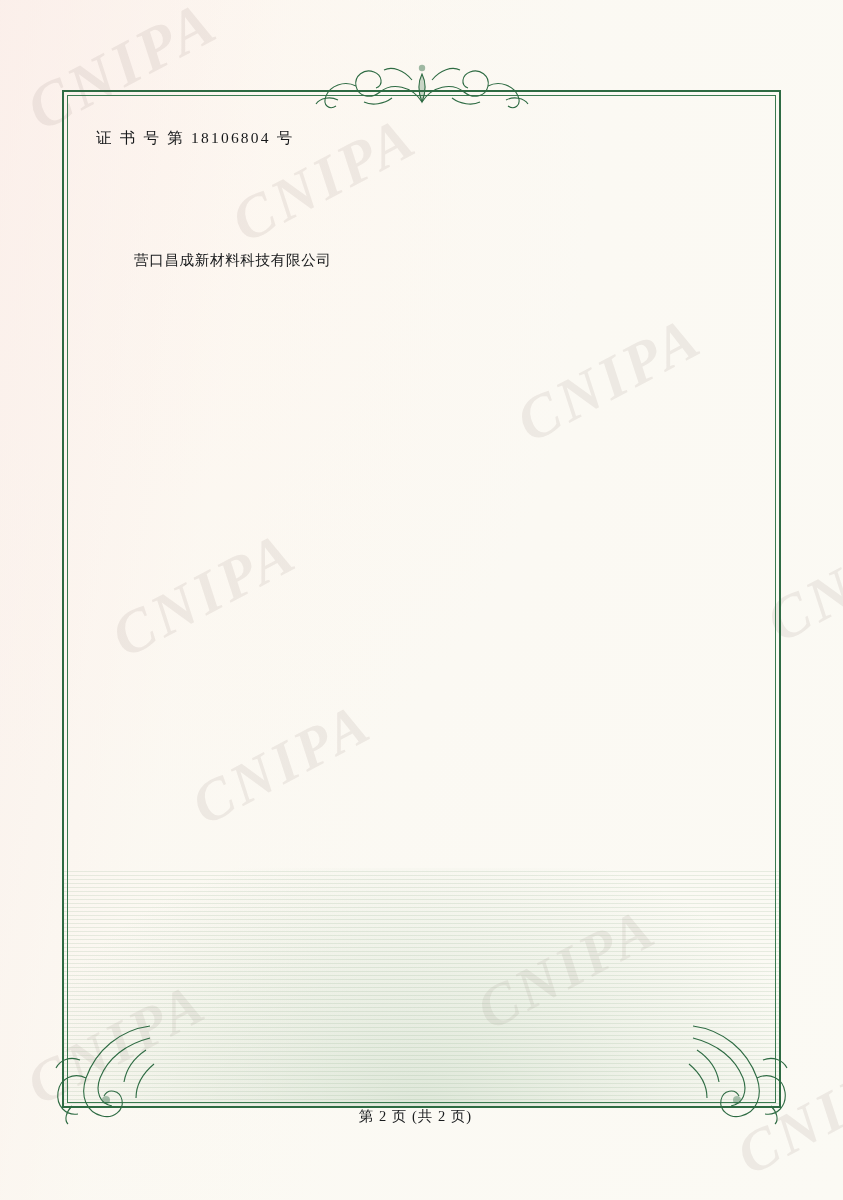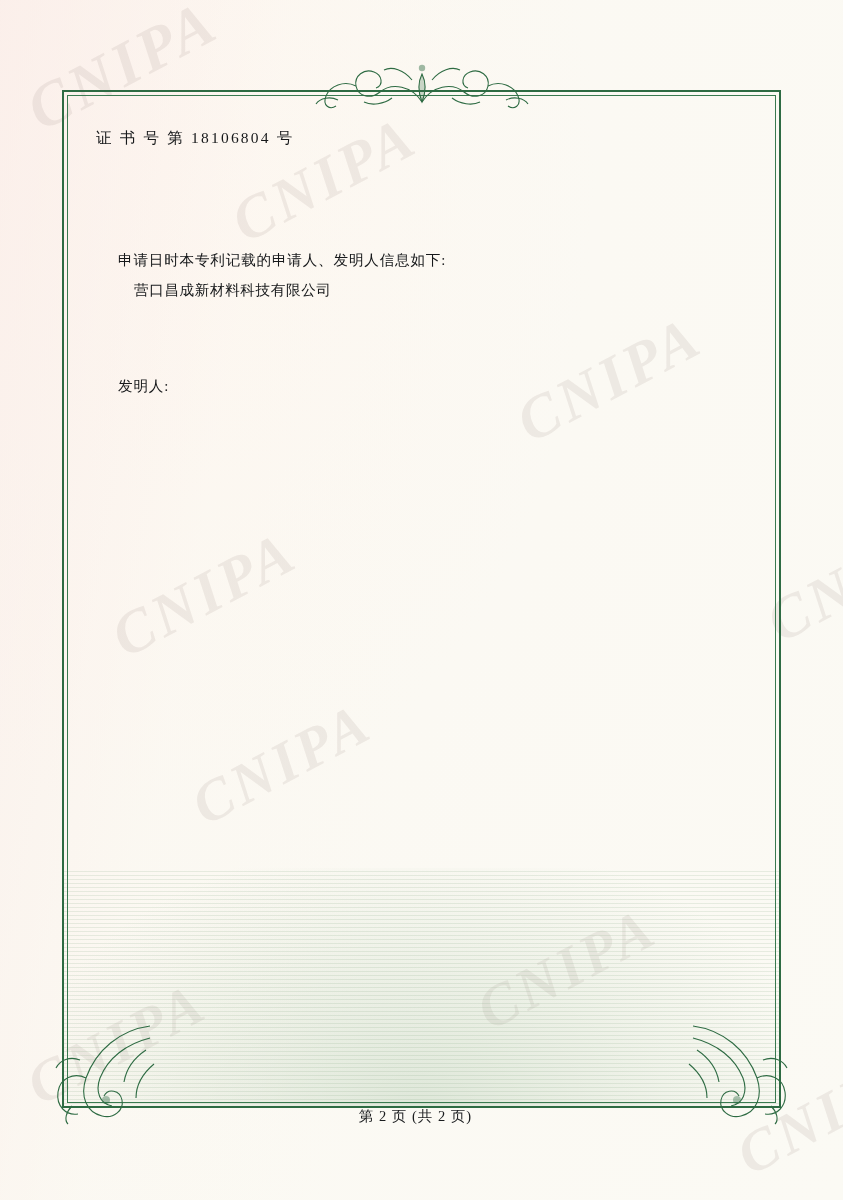--- a/index.html
+++ b/index.html
@@ -197,27 +197,25 @@
       <path d="M104 48 C92 58, 86 70, 86 82"></path>
       <path d="M30 44 C20 40, 10 44, 6 52"></path>
     </g>
   </svg>
 
   <div class="content">
 
     <div class="cert-no">证 书 号 第 18106804 号</div>
 
 
-    <div class="line-label">申请日时本专利记载的申请人、发明人信息如下:</div>
 
 
     <div class="line-value">营口昌成新材料科技有限公司</div>
 
     <div class="gap-lg"></div>
 
-    <div class="line-label">发明人:</div>
 
 
   </div>
 
   <div class="footer">第 2 页 (共 2 页)</div>
 
 </div>
 
 </body></html>

